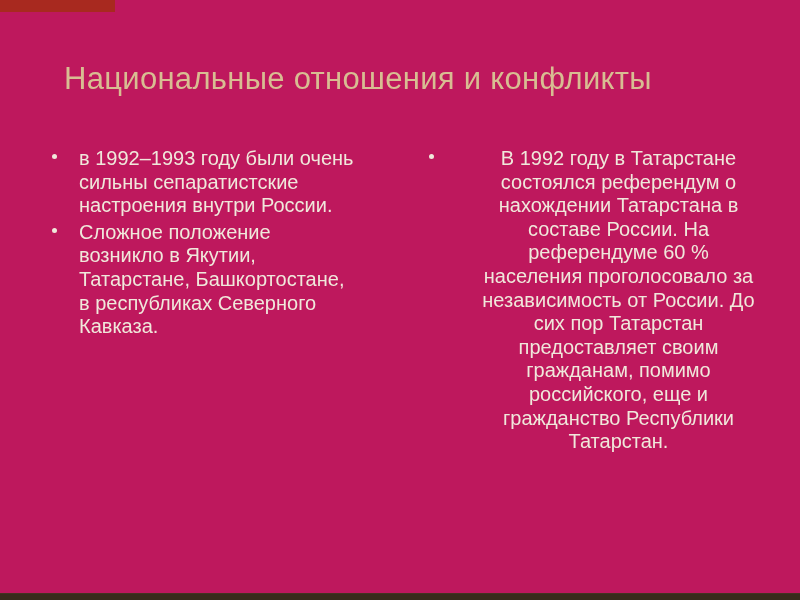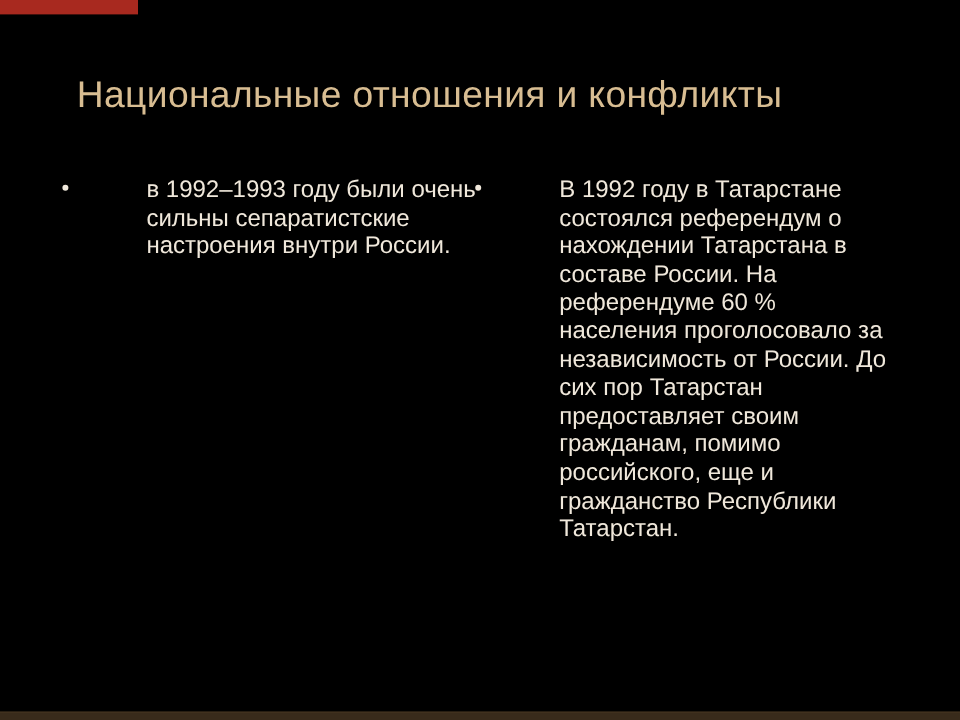--- a/index.html
+++ b/index.html
@@ -5,21 +5,21 @@
   html, body {
     margin: 0;
     padding: 0;
     background: #2b2118;
   }
   .slide {
     position: relative;
     width: 800px;
     height: 600px;
     overflow: hidden;
-    background: #000000;
+    background: #be185d;
     font-family: "Liberation Sans", "DejaVu Sans", sans-serif;
   }
   .accent-bar {
     position: absolute;
     left: 0;
     top: 0;
     width: 115px;
     height: 12px;
     background: #A8291F;
   }
@@ -33,41 +33,40 @@
     font-weight: 400;
     letter-spacing: 0.3px;
     color: #D8BD92;
     white-space: nowrap;
   }
   .column {
     position: absolute;
     top: 147px;
   }
   .column.left  { left: 49px;  width: 350px; }
-  .column.right { left: 393px; width: 355px; }
+  .column.right { left: 426px; width: 355px; text-align: center; }
   .bullet-item {
     display: flex;
     align-items: flex-start;
     margin: 0 0 3px 0;
   }
   .bullet-dot {
     flex: 0 0 auto;
     width: 5px;
     height: 5px;
     border-radius: 50%;
     background: #F0E8DB;
     margin: 7px 22px 0 3px;
   }
   .bullet-text {
     flex: 1 1 auto;
     font-size: 20px;
     line-height: 23.6px;
     color: #F0E8DB;
     white-space: pre-line;
-    margin-left: 43px;
   }
   .footer-strip {
     position: absolute;
     left: 0;
     bottom: 0;
     width: 800px;
     height: 6px;
     background: #392B1B;
     border-top: 1px solid #443320;
   }
@@ -81,20 +80,28 @@
 
   <div class="slide-title">Национальные отношения и конфликты</div>
 
   <div class="column left">
     <div class="bullet-item">
       <span class="bullet-dot"></span>
       <span class="bullet-text">в 1992–1993 году были очень
 сильны сепаратистские
 настроения внутри России.</span>
     </div>
+    <div class="bullet-item">
+      <span class="bullet-dot"></span>
+      <span class="bullet-text">Сложное положение
+возникло в Якутии,
+Татарстане, Башкортостане,
+в республиках Северного
+Кавказа.</span>
+    </div>
   </div>
 
   <div class="column right">
     <div class="bullet-item">
       <span class="bullet-dot"></span>
       <span class="bullet-text">В 1992 году в Татарстане
 состоялся референдум о
 нахождении Татарстана в
 составе России. На
 референдуме 60 %

